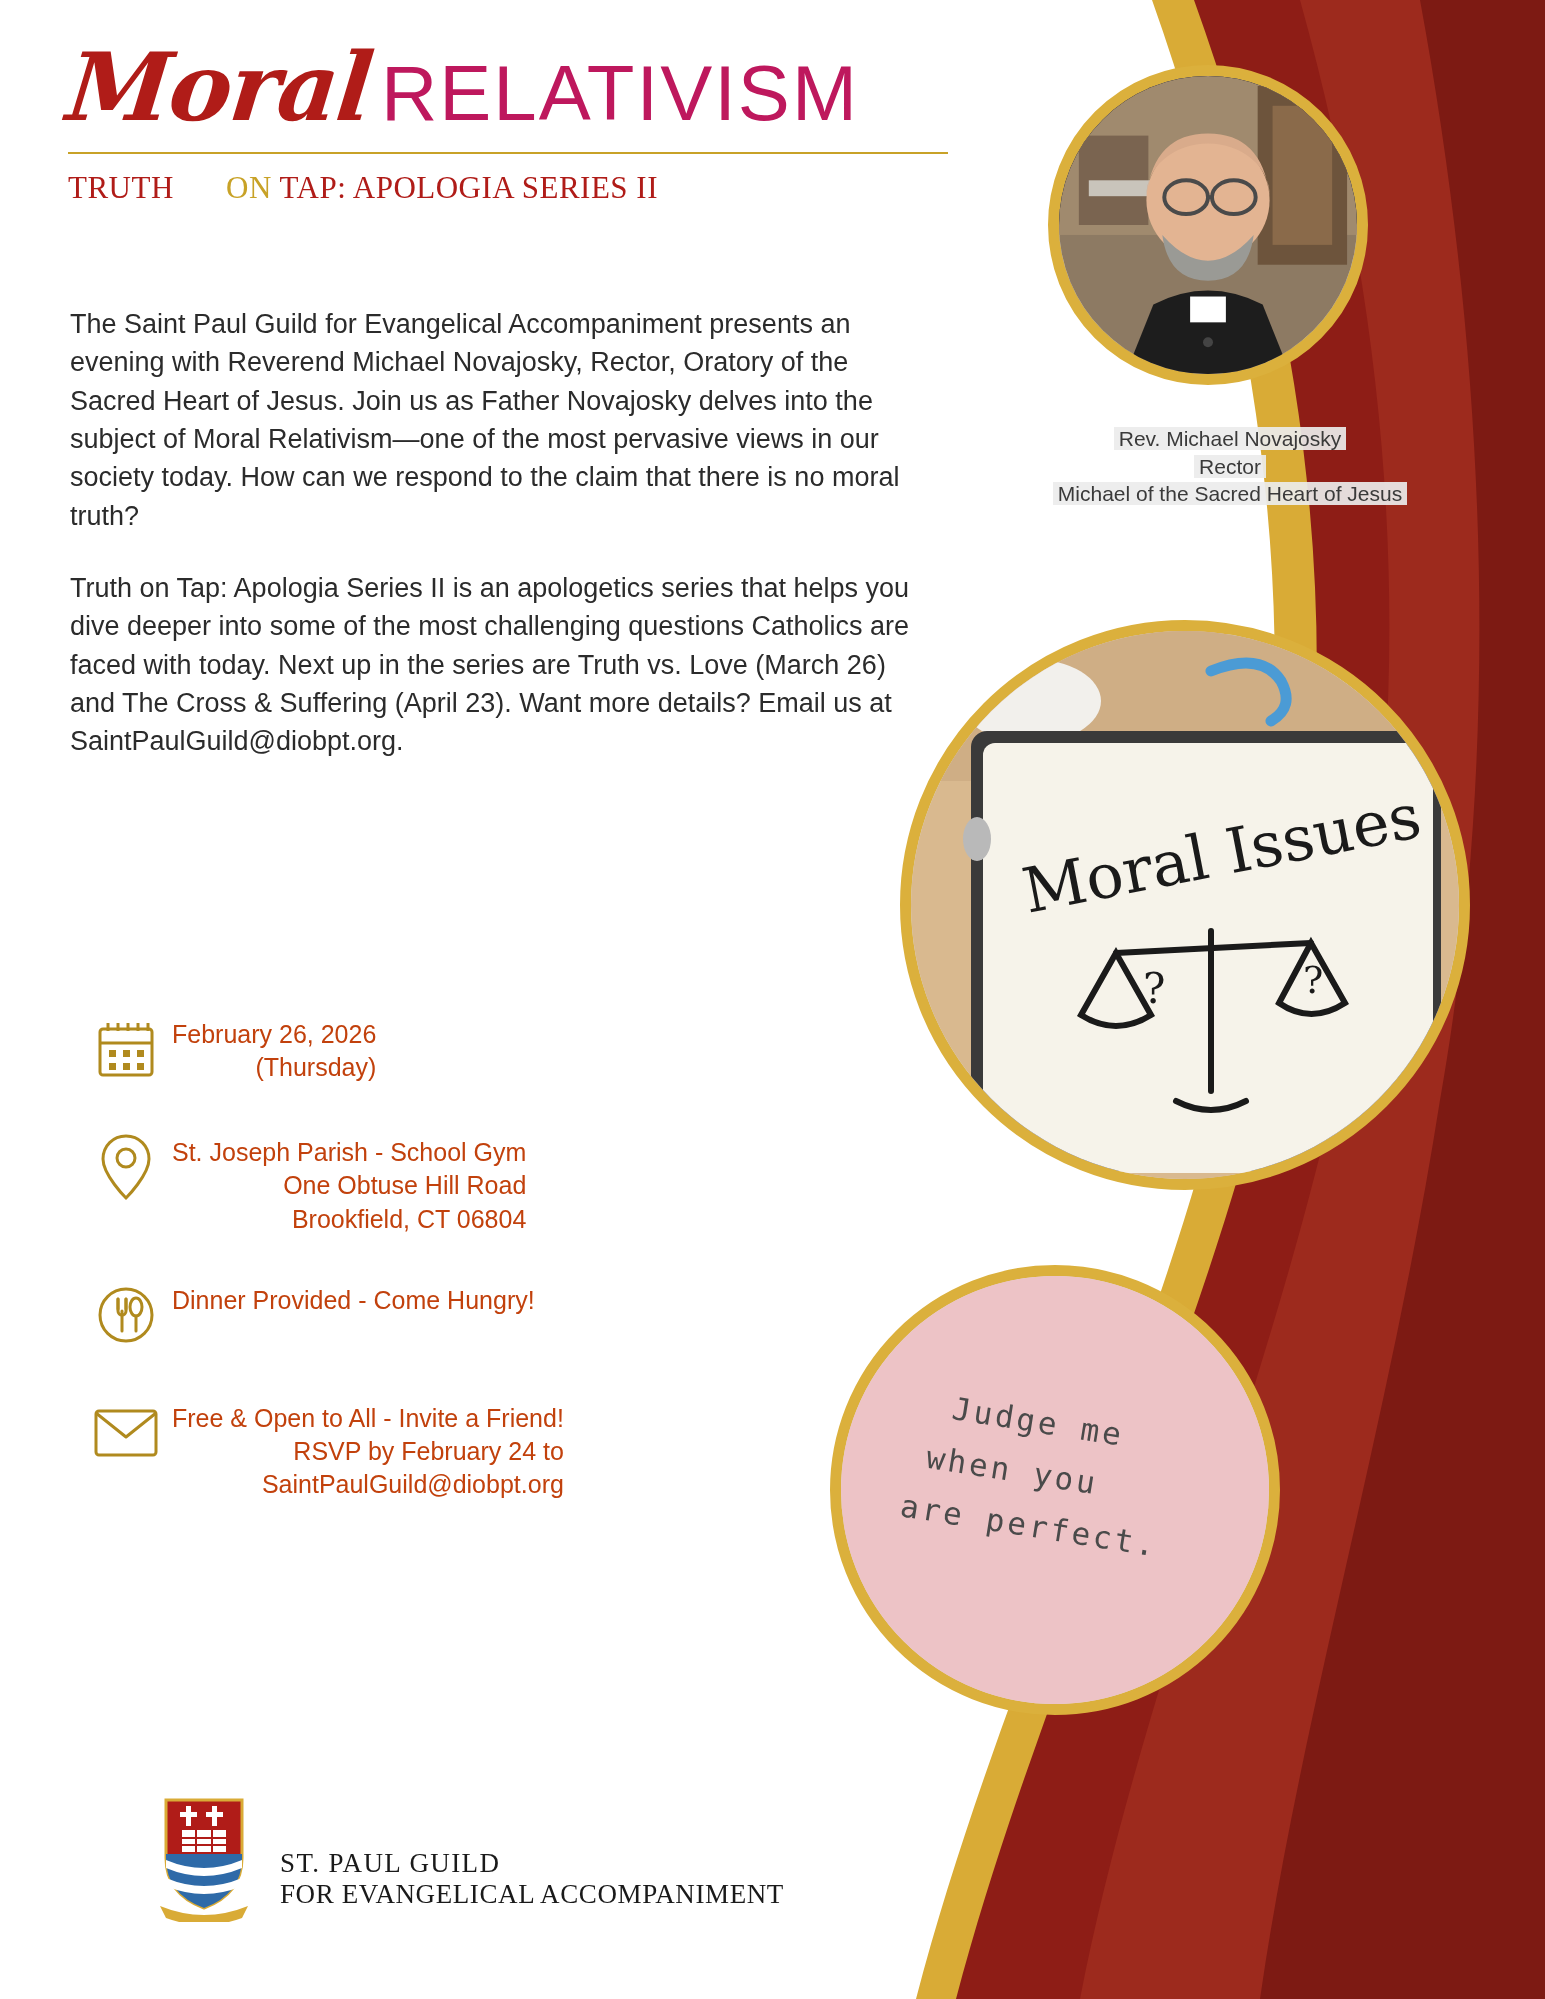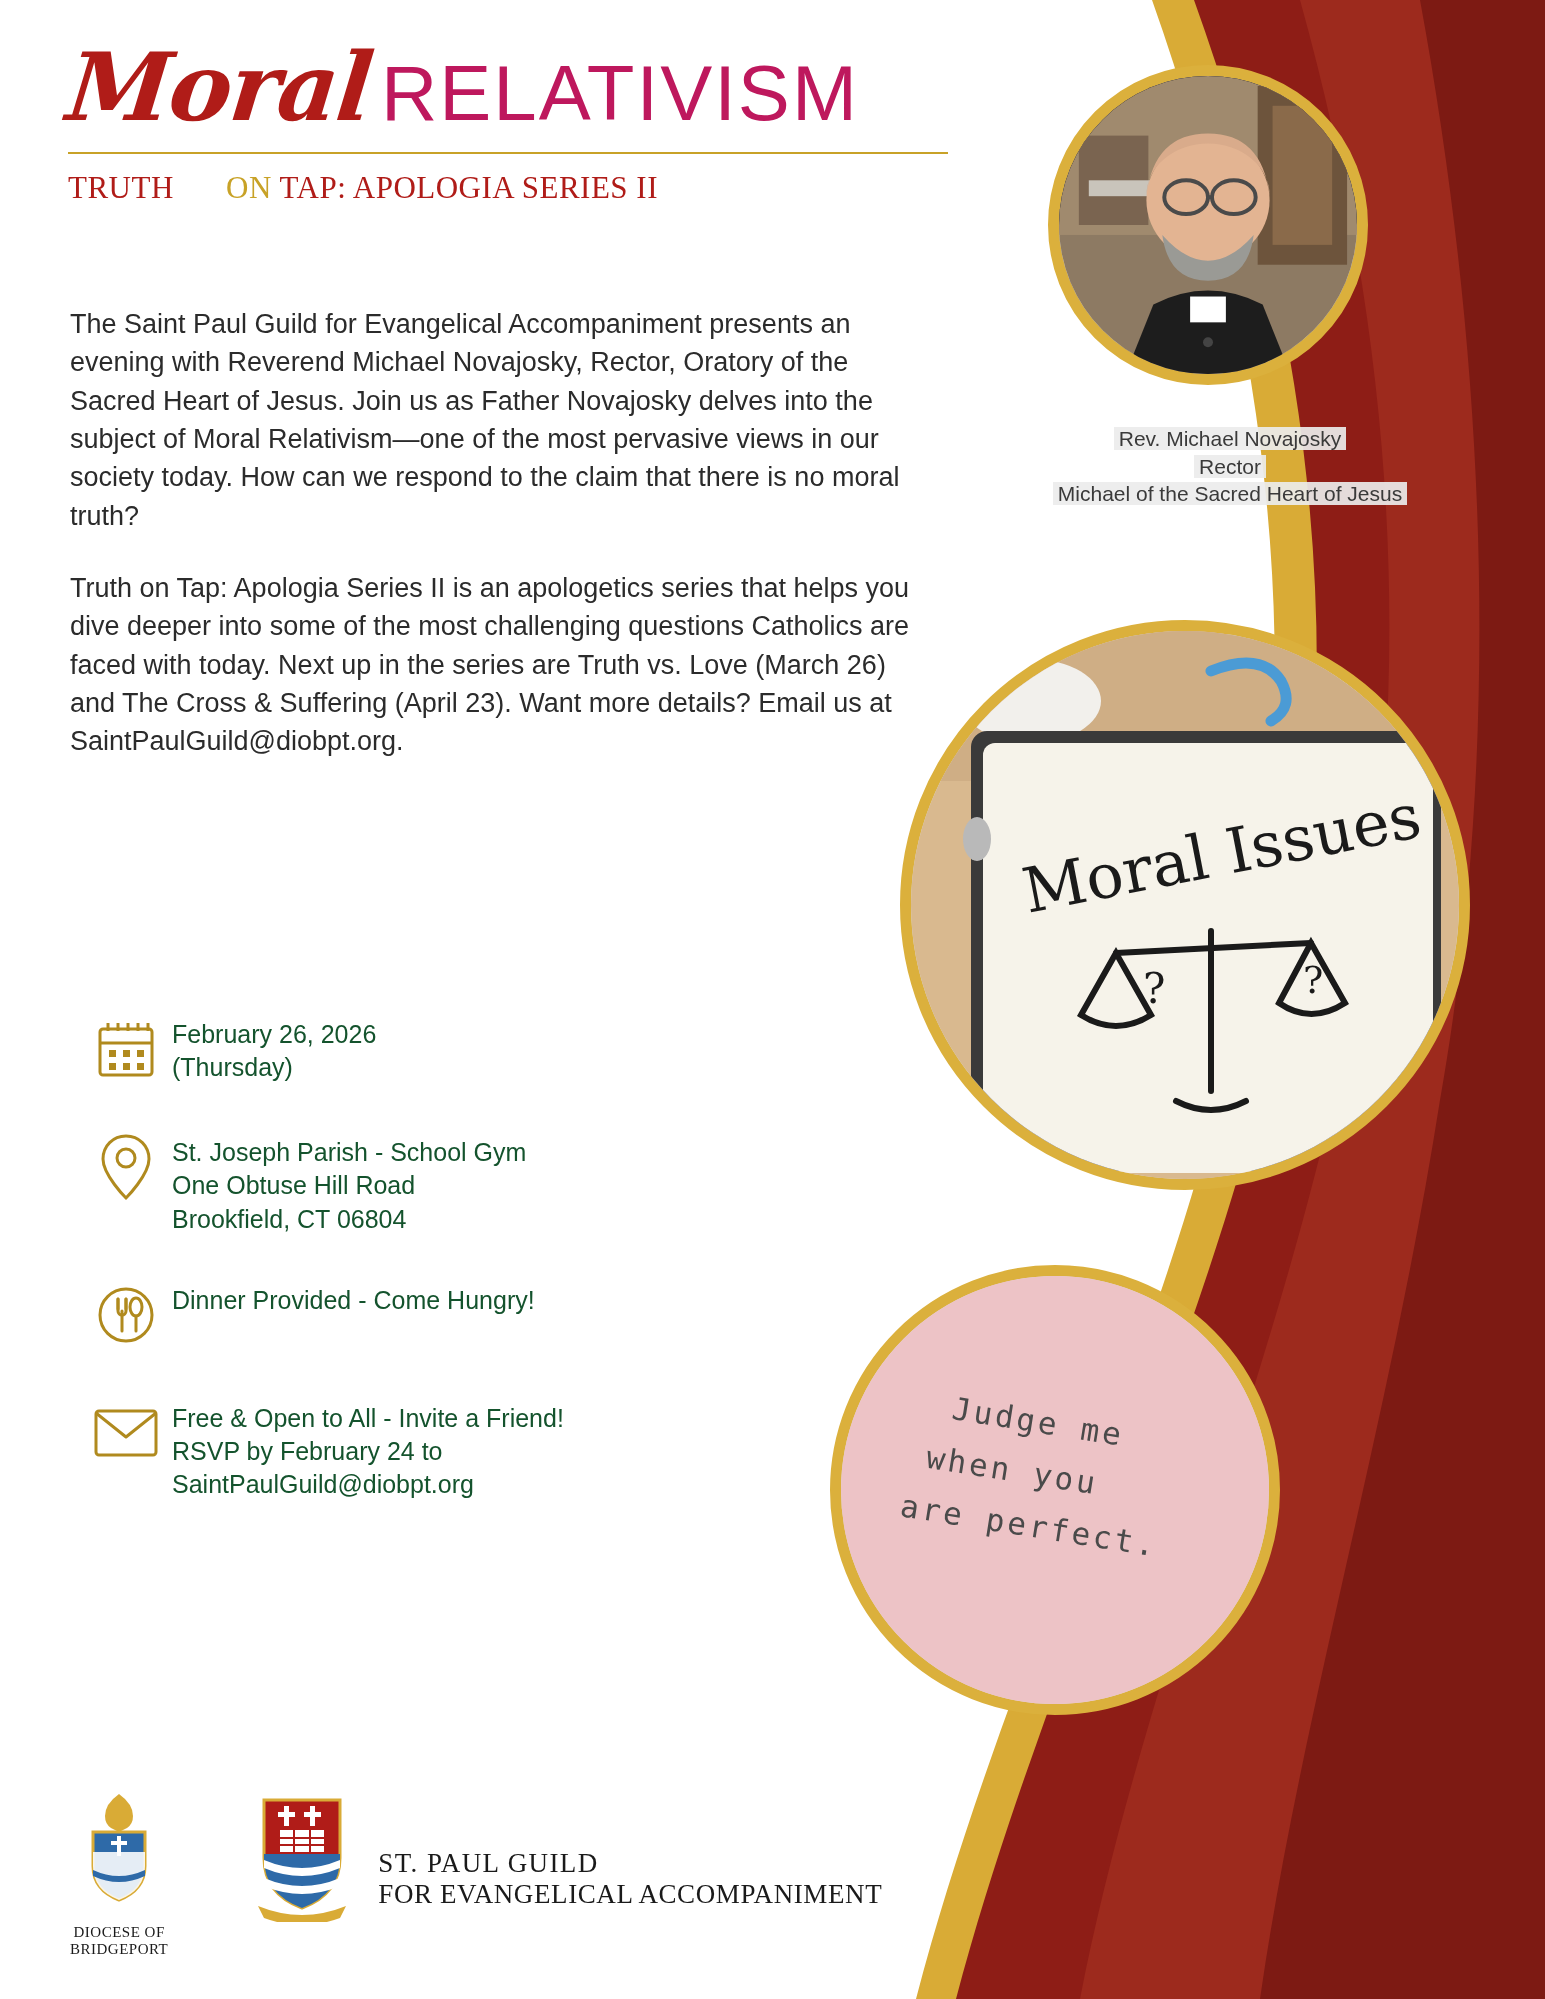--- a/index.html
+++ b/index.html
@@ -66,22 +66,23 @@
   
   .details { position: absolute; left: 80px; top: 1010px; width: 760px; z-index: 5; }
   .detail-row { display: flex; align-items: flex-start; margin-bottom: 40px; }
   .detail-icon {
     width: 92px; min-width: 92px; height: 78px;
     display: flex; align-items: center; justify-content: center;
     color: #b08a1e;
   }
   .detail-text {
     padding-top: 8px;
-    font-size: 25px; line-height: 1.33; color: #14532d;
+    font-size: 25px; line-height: 1.33; color: #c2410c;
     white-space: pre-line;
+    text-align: right;
   }
 
   
   .circle-photo {
     position: absolute; border-radius: 50%;
     border: 11px solid #dbb03c;
     overflow: hidden; z-index: 6;
     background: #ddd;
   }
   #priest-photo { left: 1048px; top: 65px; width: 320px; height: 320px; }
@@ -262,36 +263,20 @@
       </div>
       <div class="detail-text">Free &amp; Open to All - Invite a Friend!
 RSVP by February 24 to
 SaintPaulGuild@diobpt.org</div>
     </div>
 
   </div>
 
   <div class="footer">
 
-    <div class="logo-block">
-      <svg width="96" height="122" viewBox="0 0 96 122" xmlns="http://www.w3.org/2000/svg">
-        <path d="M48 4 q14 10 14 22 q0 8 -6 12 l-8 4 l-8 -4 q-6 -4 -6 -12 q0 -12 14 -22 Z" fill="#d9ab36"></path>
-        <path d="M22 42 h52 v34 q0 24 -26 34 q-26 -10 -26 -34 Z" fill="#2e6aa8" stroke="#d9ab36" stroke-width="3"></path>
-        <path d="M22 62 h52 v14 q0 24 -26 34 q-26 -10 -26 -34 Z" fill="#ffffff" opacity="0.88"></path>
-        <path d="M22 86 q26 12 52 0 v-6 q-26 12 -52 0 Z" fill="#2e6aa8"></path>
-        <g fill="none" stroke="#ffffff" stroke-width="4">
-          <line x1="48" y1="46" x2="48" y2="66"></line>
-          <line x1="40" y1="53" x2="56" y2="53"></line>
-        </g>
-      </svg>
-      <div class="diocese-label">
-        <div>DIOCESE OF</div>
-        <div>BRIDGEPORT</div>
-      </div>
-    </div>
 
     <div style="margin-left:82px;">
       <svg width="104" height="132" viewBox="0 0 104 132" xmlns="http://www.w3.org/2000/svg">
         <path d="M14 10 h76 v58 q0 36 -38 50 q-38 -14 -38 -50 Z" fill="#b01c18" stroke="#d9ab36" stroke-width="3"></path>
         <path d="M14 64 h76 v4 q0 36 -38 50 q-38 -14 -38 -50 Z" fill="#2e6aa8"></path>
         <path d="M14 78 q38 16 76 0 v-8 q-38 16 -76 0 Z" fill="#ffffff"></path>
         <path d="M14 96 q38 16 76 0 v-8 q-38 16 -76 0 Z" fill="#ffffff"></path>
         <g fill="#ffffff">
           <rect x="34" y="16" width="5" height="20"></rect>
             <rect x="28" y="22" width="17" height="5"></rect>

